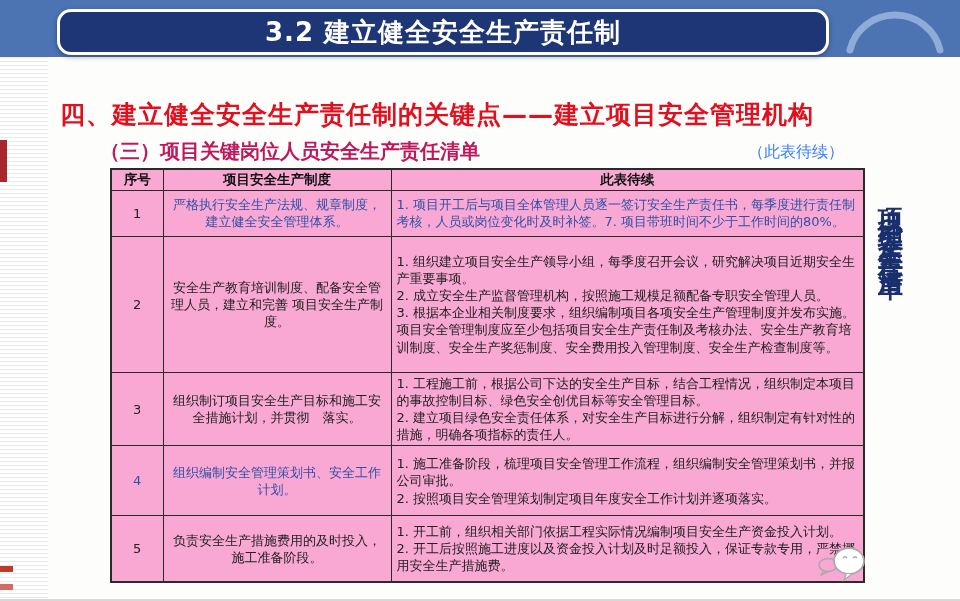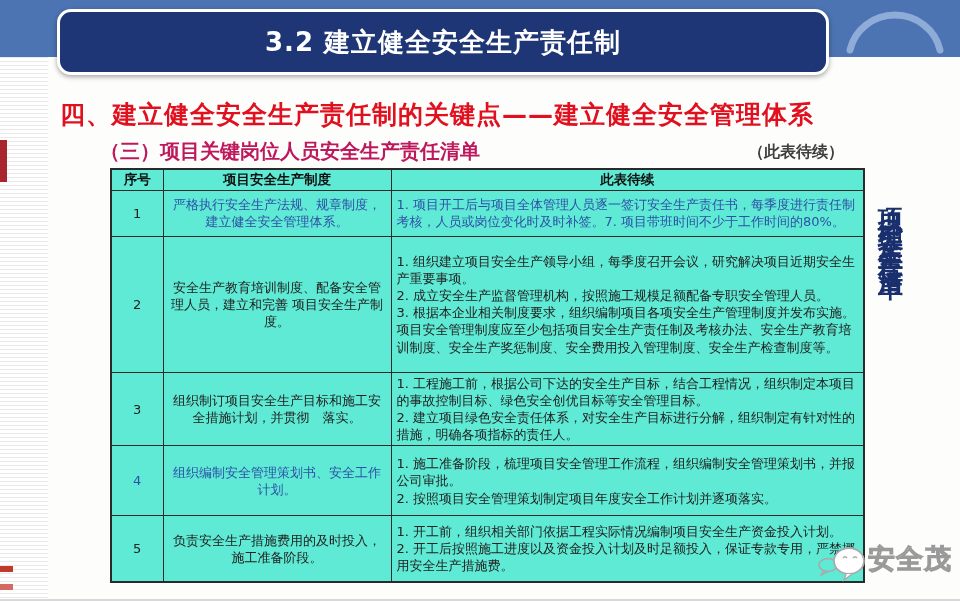--- a/index.html
+++ b/index.html
@@ -13,21 +13,21 @@
   }
 
   
   .top-bar {
     position:absolute; left:0; top:0; width:960px; height:57px;
     background:#4c73b2;
   }
   .arc-svg { position:absolute; right:8px; top:0; }
 
   .title-box {
-    position:absolute; left:57px; top:9px; width:772px; height:66px;
+    position:absolute; left:57px; top:9px; width:772px; height:46px;
     background:#1e3576;
     border:3px solid #ffffff;
     border-radius:14px;
     box-shadow:0 2px 5px rgba(0,0,0,.35);
     display:flex; align-items:center; justify-content:center;text-align:right;
   }
   .title-box .t {
     color:#ffffff; font-weight:bold; font-size:26px; letter-spacing:1px;
   }
 
@@ -51,28 +51,28 @@
     position:absolute; left:60px; top:98px; width:852px;
     color:#e0101e; font-weight:bold; font-size:25px; letter-spacing:1px;
     white-space:nowrap;
   }
   .sub-title {
     position:absolute; left:100px; top:138px;
     color:#be185d; font-weight:bold; font-size:20px;
   }
   .note {
     position:absolute; left:748px; top:142px;
-    color:#404040; font-weight:bold; font-size:16px;
+    color:#3b82f6; font-weight:normal; font-size:16px;
   }
 
   
   table.resp {
     position:absolute; left:110px; top:168px; width:753px;
     border-collapse:collapse; table-layout:fixed;
-    background:#5eead4;
+    background:#f9a8d4;
   }
   table.resp col.c1 { width:52px; }
   table.resp col.c2 { width:228px; }
   table.resp col.c3 { width:473px; }
   table.resp th, table.resp td {
     border:1px solid #2a2a2a;
     font-size:13px; line-height:1.32; color:#222;
     padding:2px 5px; vertical-align:middle;
   }
   table.resp { border:2px solid #2a2a2a; }
@@ -117,21 +117,21 @@
 
 <div class="title-box">
   <span class="t">3.2  建立健全安全生产责任制</span>
 </div>
 
 <div class="left-stripes"></div>
 <div class="red-accent-v"></div>
 <div class="red-accent-h1"></div>
 <div class="red-accent-h2"></div>
 
-<div class="red-title">四、建立健全安全生产责任制的关键点——建立健全安全管理体系</div>
+<div class="red-title">四、建立健全安全生产责任制的关键点——建立项目安全管理机构</div>
 <div class="sub-title">（三）项目关键岗位人员安全生产责任清单</div>
 <div class="note">（此表待续）</div>
 
 <table class="resp">
   <colgroup>
       <col class="c1">
       <col class="c2">
       <col class="c3">
     </colgroup>
   <thead>
@@ -179,14 +179,13 @@
 
 <div class="watermark">
   <svg width="52" height="50" viewBox="0 0 52 50">
     <ellipse cx="12" cy="31" rx="9" ry="6.5" fill="none" stroke="#aaaaaa" stroke-width="1.6"></ellipse>
     <path d="M 8 36 L 5 41 L 13 37" fill="none" stroke="#aaaaaa" stroke-width="1.4"></path>
     <ellipse cx="33" cy="27" rx="15" ry="13" fill="#ffffff" stroke="#aaaaaa" stroke-width="1.8"></ellipse>
     <path d="M 27 24 q 2 -2.5 4 0" fill="none" stroke="#aaaaaa" stroke-width="1.5"></path>
     <path d="M 37 24 q 2 -2.5 4 0" fill="none" stroke="#aaaaaa" stroke-width="1.5"></path>
     <path d="M 30 40 L 28 46 L 36 40" fill="#ffffff" stroke="#aaaaaa" stroke-width="1.4"></path>
   </svg>
-  <span class="wm-text">安全茂</span>
 </div>
 
 </body></html>

